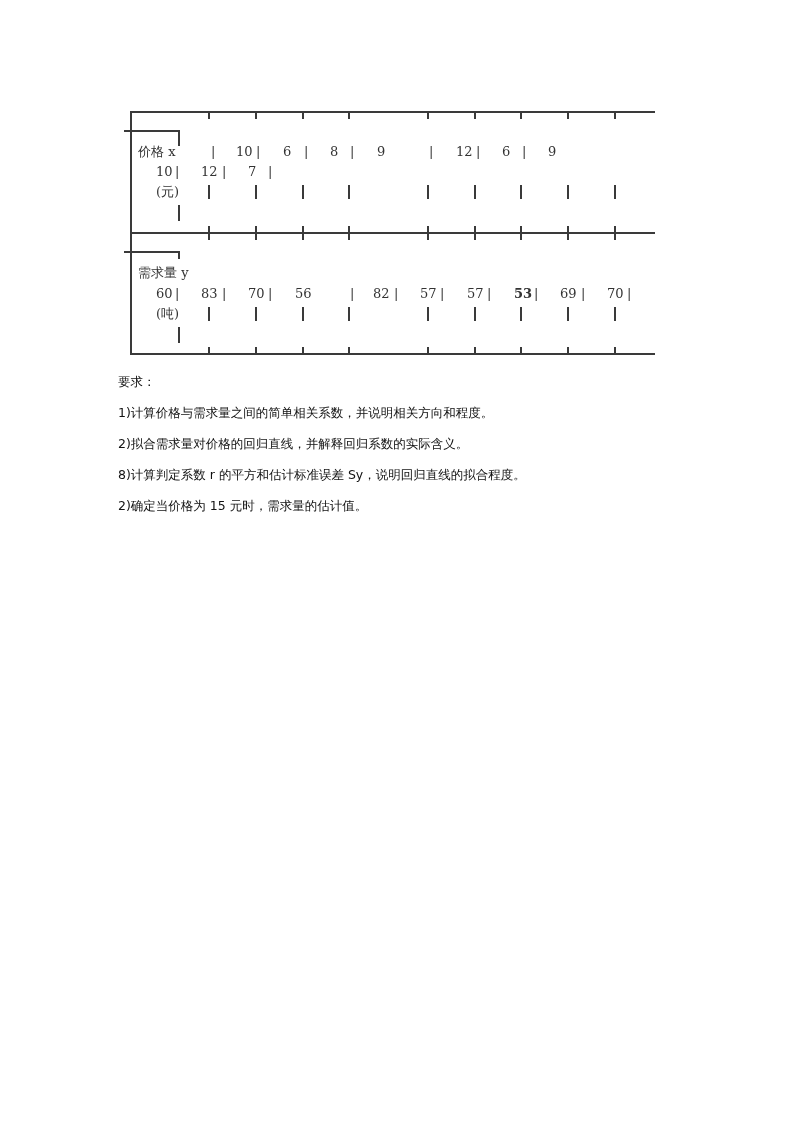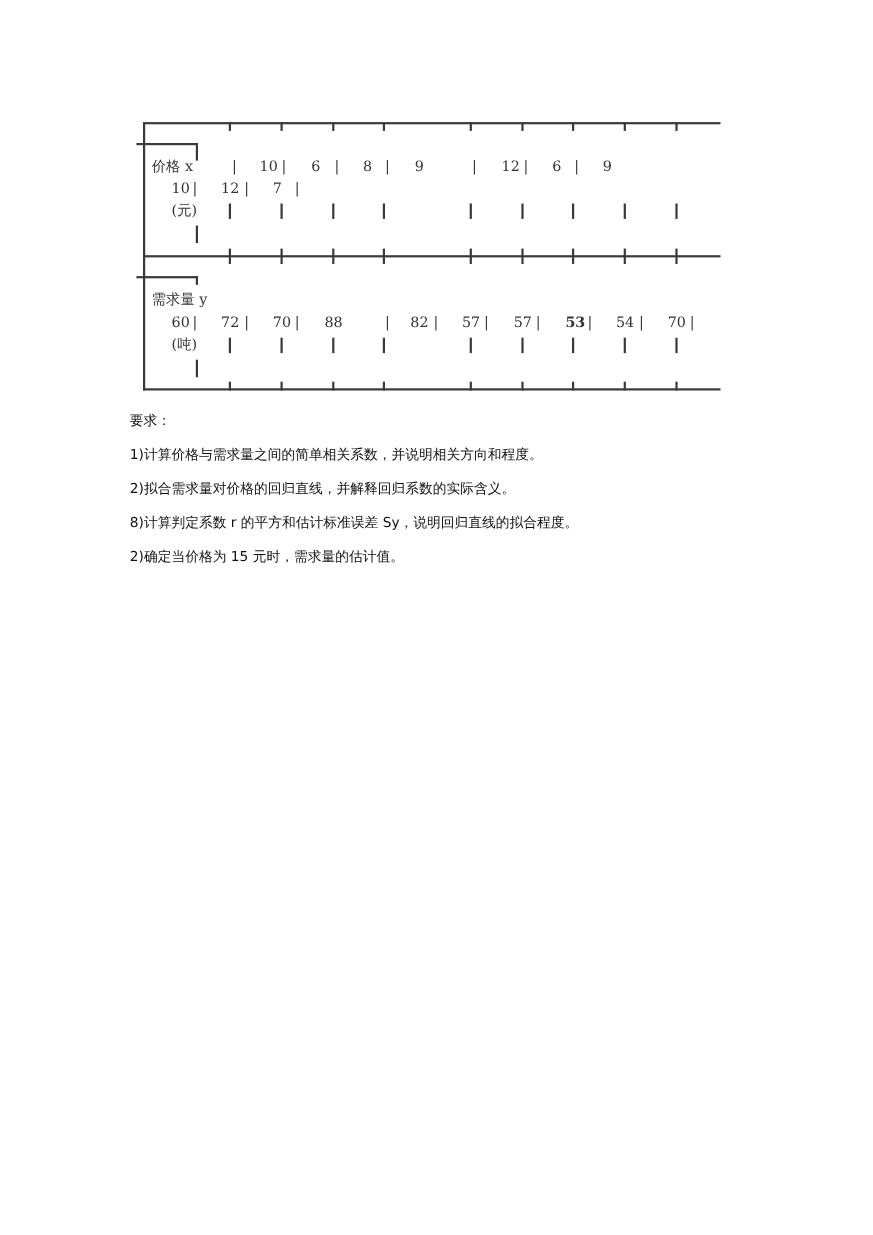--- a/index.html
+++ b/index.html
@@ -81,35 +81,35 @@
   <div class="vl" style="left:427px; top:226px; height:14px;"></div>
   <div class="vl" style="left:474px; top:226px; height:14px;"></div>
   <div class="vl" style="left:520px; top:226px; height:14px;"></div>
   <div class="vl" style="left:567px; top:226px; height:14px;"></div>
   <div class="vl" style="left:614px; top:226px; height:14px;"></div>
 
   <span class="t" style="left:138px; top:265px;">需求量 y</span>
 
   <span class="t" style="left:156px; top:286px;">60</span>
   <span class="t" style="left:175px; top:286px;">|</span>
-  <span class="t" style="left:201px; top:286px;">72</span>
+  <span class="t" style="left:201px; top:286px;">83</span>
   <span class="t" style="left:222px; top:286px;">|</span>
   <span class="t" style="left:248px; top:286px;">70</span>
   <span class="t" style="left:268px; top:286px;">|</span>
-  <span class="t" style="left:295px; top:286px;">88</span>
+  <span class="t" style="left:295px; top:286px;">56</span>
   <span class="t" style="left:350px; top:286px;">|</span>
   <span class="t" style="left:373px; top:286px;">82</span>
   <span class="t" style="left:394px; top:286px;">|</span>
   <span class="t" style="left:420px; top:286px;">57</span>
   <span class="t" style="left:440px; top:286px;">|</span>
   <span class="t" style="left:467px; top:286px;">57</span>
   <span class="t" style="left:487px; top:286px;">|</span>
   <span class="t" style="left:514px; top:286px;font-weight:bold;">53</span>
   <span class="t" style="left:534px; top:286px;">|</span>
-  <span class="t" style="left:560px; top:286px;">54</span>
+  <span class="t" style="left:560px; top:286px;">69</span>
   <span class="t" style="left:581px; top:286px;">|</span>
   <span class="t" style="left:607px; top:286px;">70</span>
   <span class="t" style="left:627px; top:286px;">|</span>
 
   <span class="t" style="left:156px; top:306px;">(吨)</span>
   <div class="vl" style="left:208px; top:307px; height:14px;"></div>
   <div class="vl" style="left:255px; top:307px; height:14px;"></div>
   <div class="vl" style="left:302px; top:307px; height:14px;"></div>
   <div class="vl" style="left:348px; top:307px; height:14px;"></div>
   <div class="vl" style="left:427px; top:307px; height:14px;"></div>

